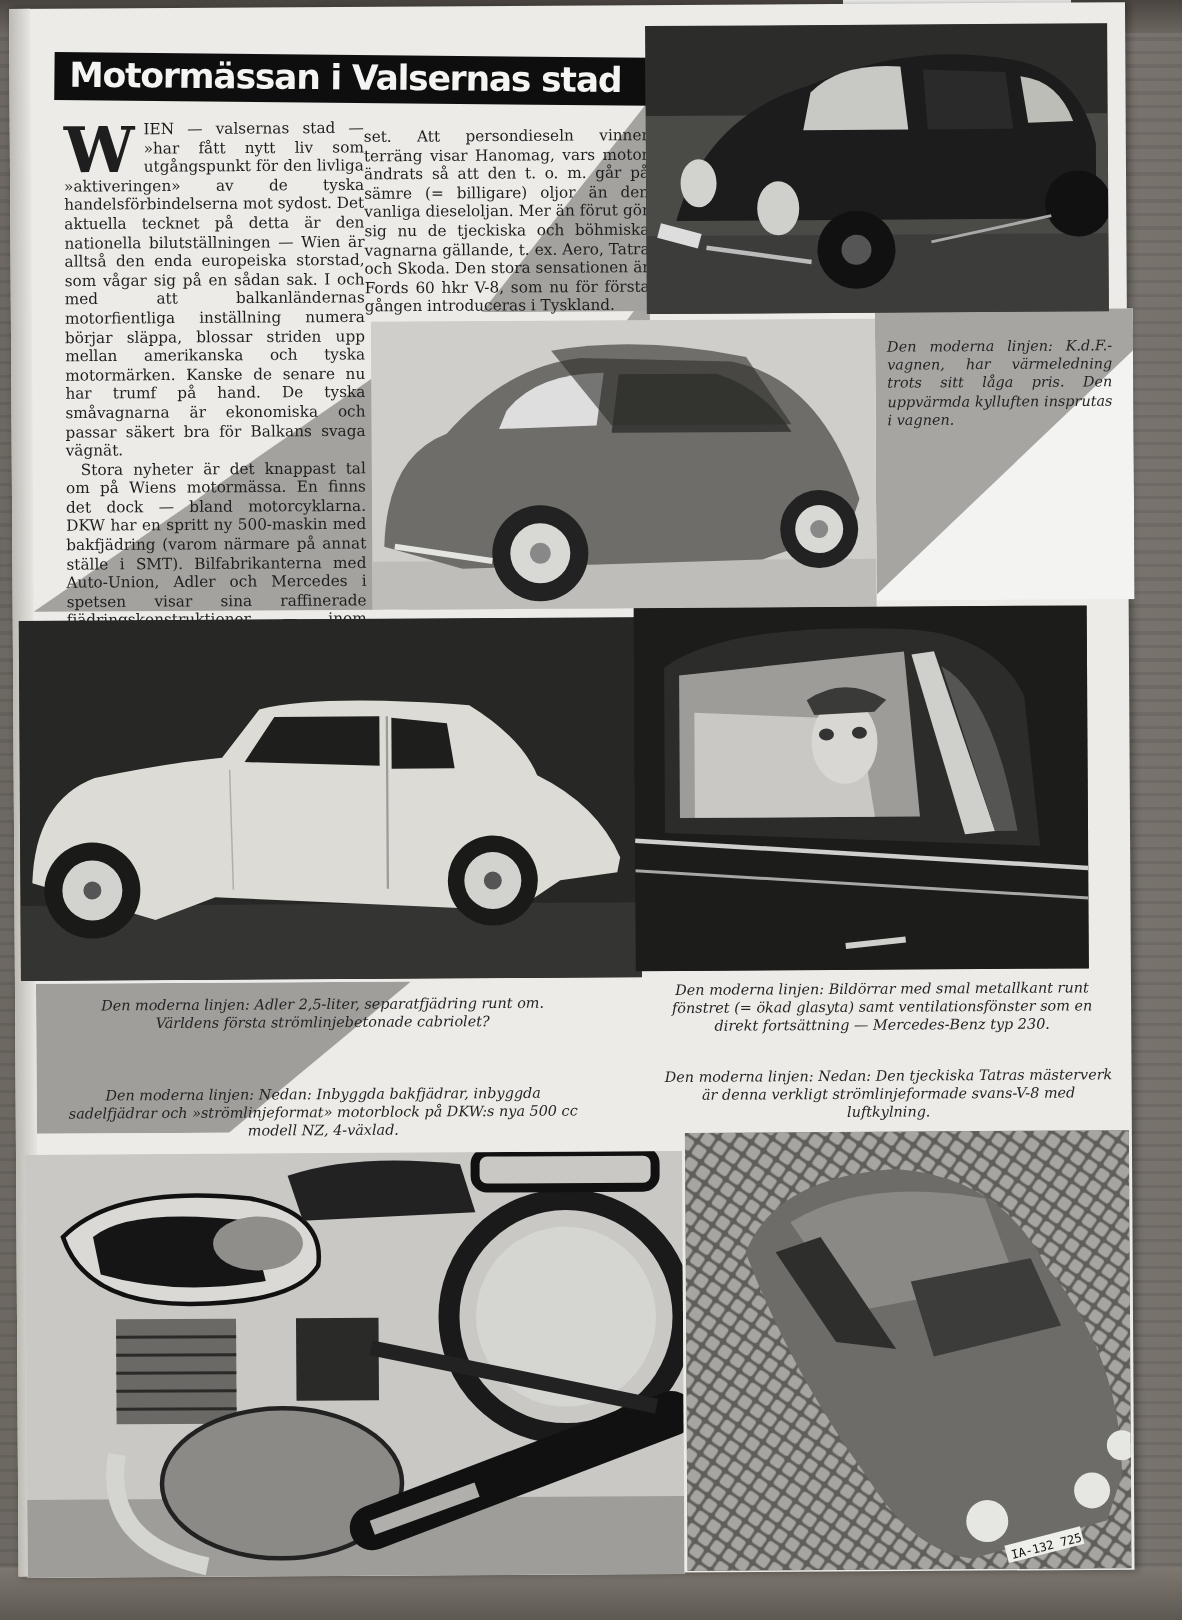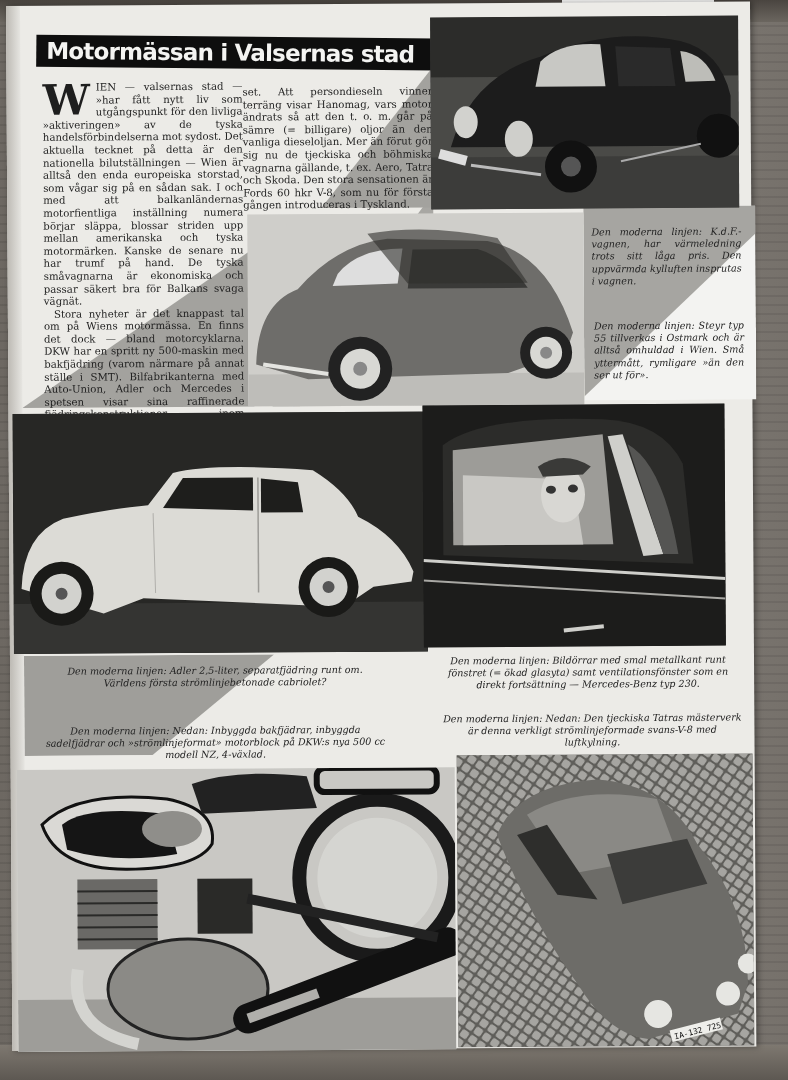--- a/index.html
+++ b/index.html
@@ -117,21 +117,20 @@
       <circle cx="112" cy="155" r="7" fill="#888"></circle>
       <circle cx="298" cy="140" r="26" fill="#222"></circle>
       <circle cx="298" cy="140" r="16" fill="#d8d8d4"></circle>
       <circle cx="298" cy="140" r="6" fill="#888"></circle>
       <path d="M15,150 L80,160" stroke="#e4e4e0" stroke-width="4"></path>
     </svg>
   </div>
 
   <div class="caption cap-justify" style="left:584px;top:214px;width:150px;margin-top:10px;">Den moderna linjen: K.d.F.-vagnen, har värmeledning trots sitt låga pris. Den uppvärmda kylluften insprutas i vagnen.</div>
 
-  <div class="caption cap-justify" style="left:586px;top:318px;width:150px;">Den moderna linjen: Steyr typ 55 tillverkas i Ostmark och är alltså omhuldad i Wien. Små yttermått, rymligare »än den ser ut för».</div>
 
   <div class="photo" style="left:4px;top:408px;width:414px;height:240px;background:#262624">
     <svg viewBox="0 0 414 240" preserveAspectRatio="none">
       <rect width="414" height="240" fill="#272725"></rect>
       <rect y="190" width="414" height="50" fill="#343432"></rect>
       <path d="M8,175 Q10,120 50,105 Q100,95 135,92 L160,60 Q200,50 300,58 Q335,80 345,105 Q385,125 400,160 L398,170 L360,175 L330,195 L130,185 L90,200 Z" fill="#dcdbd6"></path>
       <path d="M150,95 L170,65 L240,65 L240,98 Z" fill="#1e1e1c"></path>
       <path d="M248,66 L285,70 L290,100 L248,100 Z" fill="#1e1e1c"></path>
       <line x1="245" y1="65" x2="245" y2="180" stroke="#9c9b97" stroke-width="1.5"></line>
       <line x1="140" y1="100" x2="142" y2="180" stroke="#b0afab" stroke-width="1"></line>

